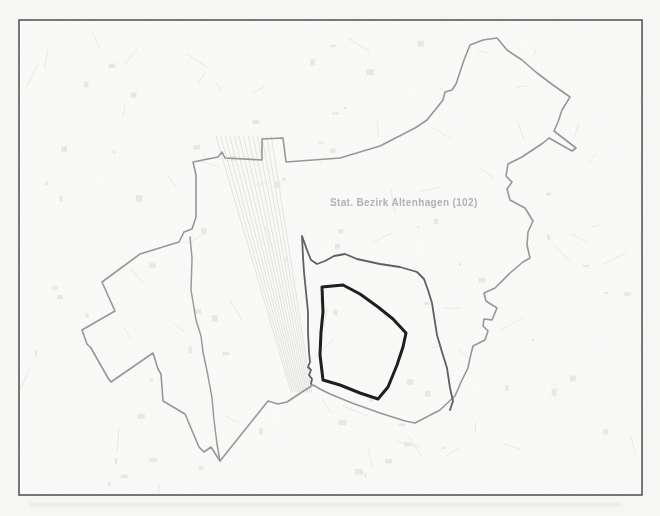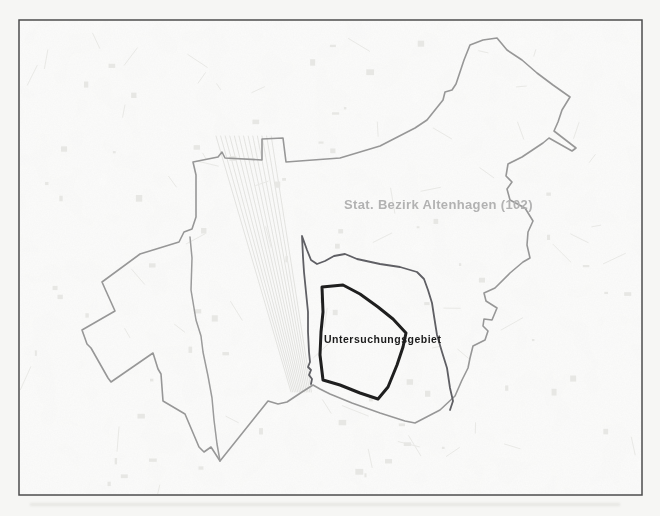--- a/index.html
+++ b/index.html
@@ -11,21 +11,21 @@
     overflow:hidden;
   }
   #map-svg{position:absolute;left:0;top:0;}
   .map-label{
     position:absolute;
     font-weight:bold;
     white-space:nowrap;
     letter-spacing:0.35px;
     user-select:none;
   }
-  #label-bezirk{left:344px;top:197px;font-size:13px;color:#b2b2b2;}
+  #label-bezirk{left:330px;top:197px;font-size:10px;color:#b2b2b2;}
   #label-untersuchungsgebiet{left:324px;top:333px;font-size:10.5px;color:#1b1b1b;letter-spacing:0.5px;}
   #label-stadtteil{left:391px;top:382px;font-size:9.5px;color:#7d7d7d;}
   #bottom-streak{
     position:absolute;left:30px;top:503px;width:590px;height:3px;
     background:#e6e6e3;filter:blur(1px);
   }
 </style>
 </head>
 <body>
 
@@ -198,17 +198,16 @@
     <g id="boundaries" clip-path="url(#frame-clip)" fill="none" stroke-linejoin="round" stroke-linecap="round">
         <path d="M193 162 L196 175 L196 217 L192 229 L184 232 L179 242 L140 254 L102 282 L106 291 L115 311 L82 330 L87 344 L91 348 L108 378 L111 382 L153 353 L158 369 L161 374 L163 401 L185 414 L199 447 L204 452 L211 447 L220 461 L268 401 L278 404 L287 402 L302 392 L313 385 L320 389 L330 394 L352 403 L380 413 L405 421 L415 423 L440 410 L455 396 L462 380 L468 368 L470 358 L473 346 L485 340 L488 331 L483 326 L484 319 L492 320 L497 308 L486 301 L484 293 L495 288 L510 273 L523 262 L530 258 L527 245 L528 232 L533 221 L525 208 L510 200 L507 189 L512 182 L506 176 L508 164 L522 157 L543 143 L549 138 L572 151 L576 148 L554 131 L558 122 L562 110 L570 97 L553 85 L537 73 L522 60 L507 50 L497 38 L483 40 L470 45 L464 60 L456 84 L452 90 L445 92 L443 100 L427 120 L415 128 L380 146 L340 158 L286 162 L283 138 L262 139 L262 160 L225 158 L222 152 L218 157 Z" stroke="#979797" stroke-width="1.6"></path>
         <path d="M190 237 L192 258 L191 290 L196 320 L201 336 L203 352 L208 376 L212 398 L214 420 L217 444 L220 461" stroke="#9b9b9b" stroke-width="1.5"></path>
         <path d="M311 384 L312 379 L309 375 L311 370 L308 367 L310 362 L309 352 L308 332 L308 312 L306 292 L304 272 L303 257 L302 236 L307 250 L311 260 L317 264 L325 261 L334 256 L345 254 L357 259 L380 264 L400 267 L417 272 L424 279 L428 290 L432 303 L434 316 L437 335 L442 352 L447 368 L450 388 L453 401 L450 410" stroke="#5f5f64" stroke-width="1.8"></path>
         <path d="M322 287 L343 285 L360 294 L378 307 L393 319 L406 333 L403 347 L397 365 L388 387 L378 399 L360 393 L340 385 L323 380 L320 355 L321 332 L323 312 Z" stroke="#1f1f1f" stroke-width="3"></path>
       </g>
   </svg>
 
   <div class="map-label" id="label-bezirk">Stat. Bezirk Altenhagen (102)</div>
 
-  <div class="map-label" id="label-untersuchungsgebiet">Untersuchungsgebiet</div>
 
 
   <div id="bottom-streak"></div>
 </div>
 
 </body></html>

